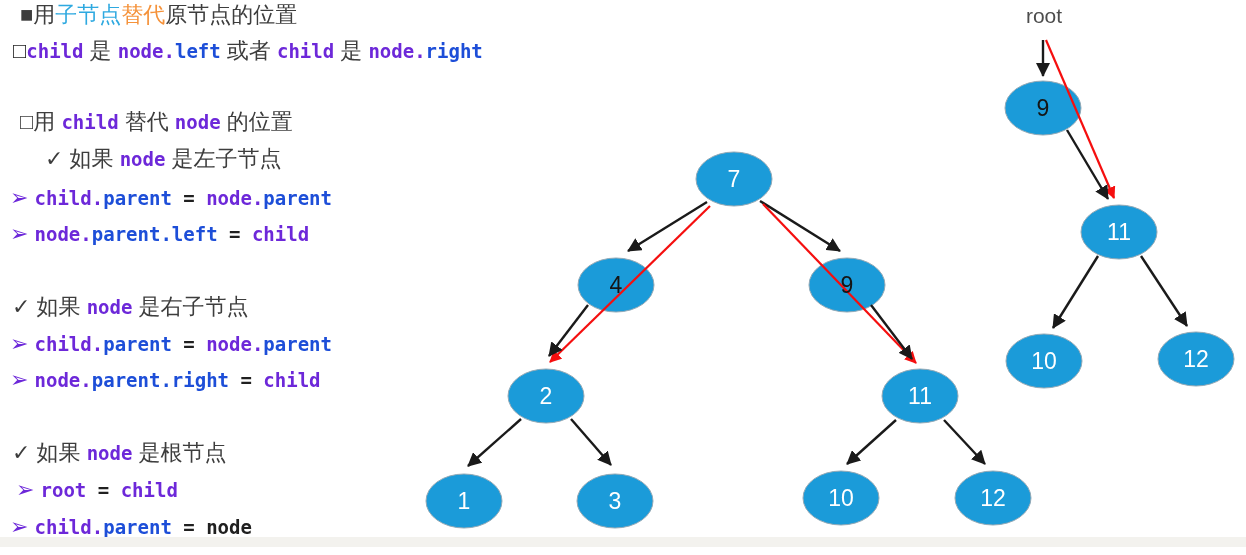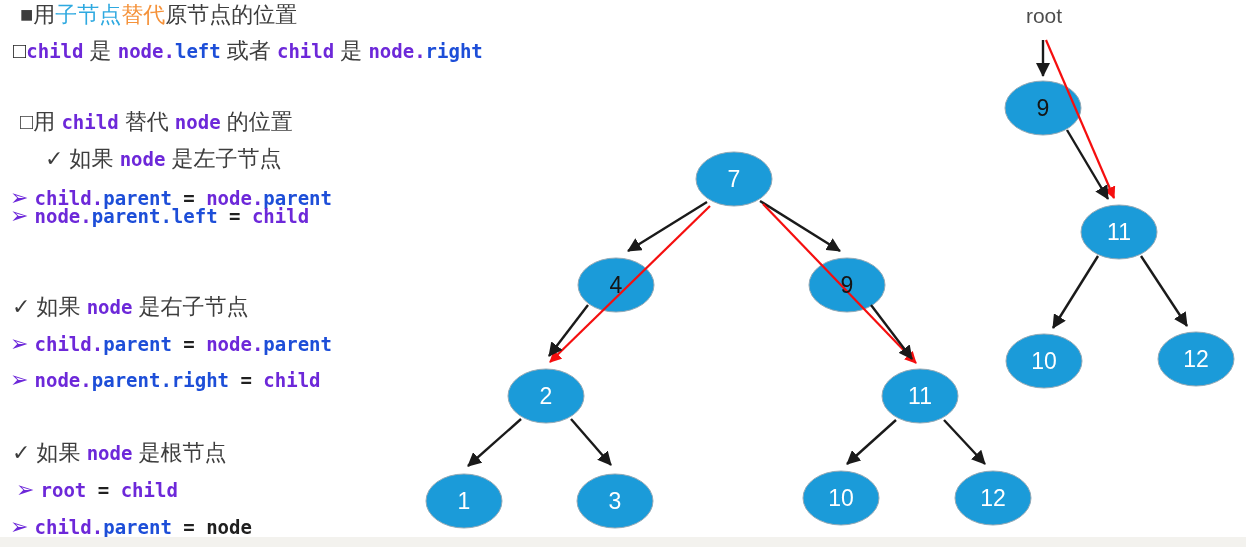--- a/index.html
+++ b/index.html
@@ -37,21 +37,21 @@
 <body>
 
 <div id="canvas">
 
   <div>
       <div class="line" style="left: 20px; top: 3px;"><span class="cn gray">■</span><span class="cn gray">用</span><span class="cn lblue">子节点</span><span class="cn orange">替代</span><span class="cn gray">原节点的位置</span></div>
       <div class="line" style="left: 13px; top: 39px;"><span class="cn dark2">□</span><span class="code maroon">child</span><span class="cn gray"> 是 </span><span class="code maroon">node.</span><span class="code blue">left</span><span class="cn gray"> 或者 </span><span class="code maroon">child</span><span class="cn gray"> 是 </span><span class="code maroon">node.</span><span class="code blue">right</span></div>
       <div class="line" style="left: 12px; top: 110px; margin-left: 8px;"><span class="cn gray">□</span><span class="cn gray">用 </span><span class="code maroon">child</span><span class="cn gray"> 替代 </span><span class="code maroon">node</span><span class="cn gray"> 的位置</span></div>
       <div class="line" style="left: 12px; top: 147px; margin-left: 33px;"><span class="cn gray">✓ </span><span class="cn gray">如果 </span><span class="code maroon">node</span><span class="cn gray"> 是左子节点</span></div>
       <div class="line" style="left: 10px; top: 186px;"><span class="cn maroon">➢ </span><span class="code maroon">child.</span><span class="code blue">parent</span><span class="code dark2"> = </span><span class="code maroon">node.</span><span class="code blue">parent</span></div>
-      <div class="line" style="left: 10px; top: 204px;"><span class="cn maroon">➢ </span><span class="code maroon">node.</span><span class="code blue">parent.left</span><span class="code dark2"> = </span><span class="code maroon">child</span></div>
+      <div class="line" style="left: 10px; top: 222px;"><span class="cn maroon">➢ </span><span class="code maroon">node.</span><span class="code blue">parent.left</span><span class="code dark2"> = </span><span class="code maroon">child</span></div>
       <div class="line" style="left: 12px; top: 295px;"><span class="cn gray">✓ </span><span class="cn gray">如果 </span><span class="code maroon">node</span><span class="cn gray"> 是右子节点</span></div>
       <div class="line" style="left: 10px; top: 332px;"><span class="cn maroon">➢ </span><span class="code maroon">child.</span><span class="code blue">parent</span><span class="code dark2"> = </span><span class="code maroon">node.</span><span class="code blue">parent</span></div>
       <div class="line" style="left: 10px; top: 368px;"><span class="cn maroon">➢ </span><span class="code maroon">node.</span><span class="code blue">parent.right</span><span class="code dark2"> = </span><span class="code maroon">child</span></div>
       <div class="line" style="left: 12px; top: 441px; text-align: right;"><span class="cn gray">✓ </span><span class="cn gray">如果 </span><span class="code maroon">node</span><span class="cn gray"> 是根节点</span></div>
       <div class="line" style="left: 16px; top: 478px;"><span class="cn maroon">➢ </span><span class="code maroon">root</span><span class="code dark2"> = </span><span class="code maroon">child</span></div>
       <div class="line" style="left: 10px; top: 515px;"><span class="cn maroon">➢ </span><span class="code maroon">child.</span><span class="code blue">parent</span><span class="code dark2"> = </span><span class="code dark2">node</span></div>
     </div>
 
 
   <div id="root-label">root</div>

